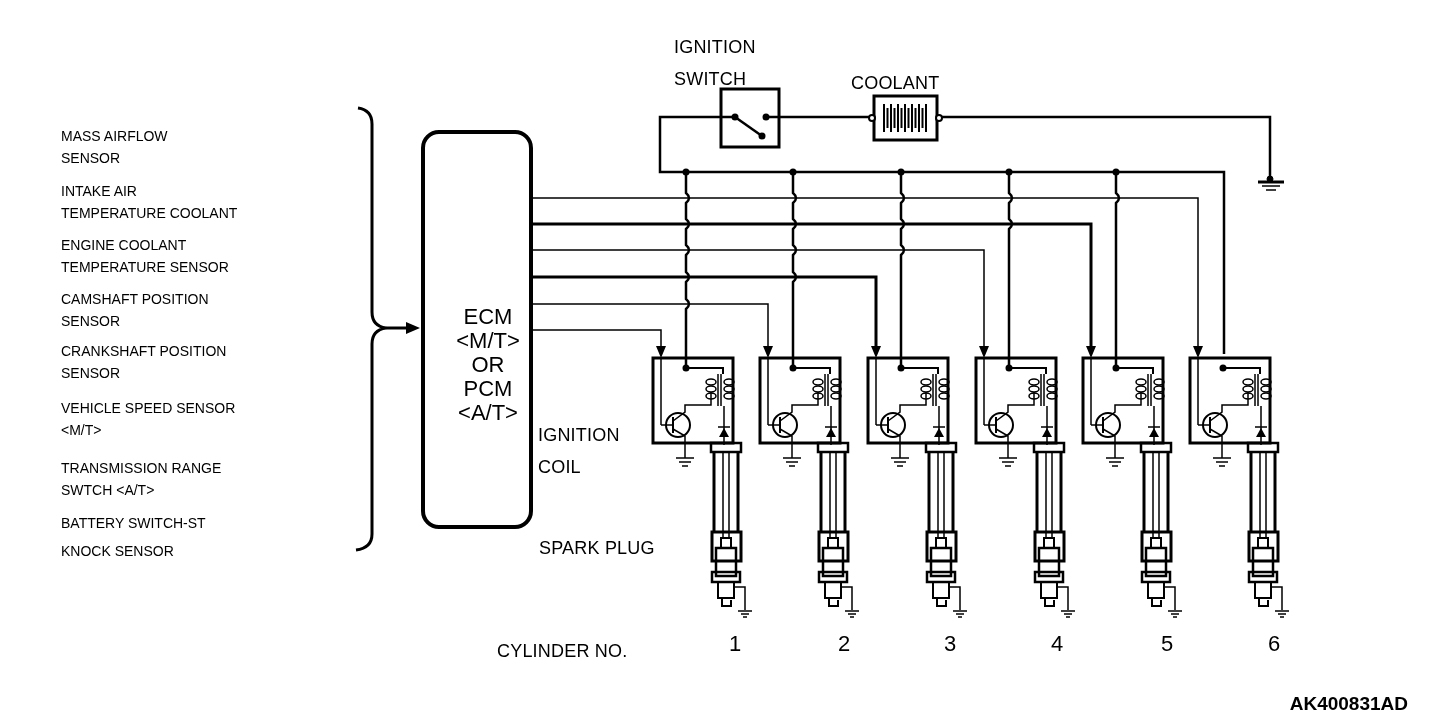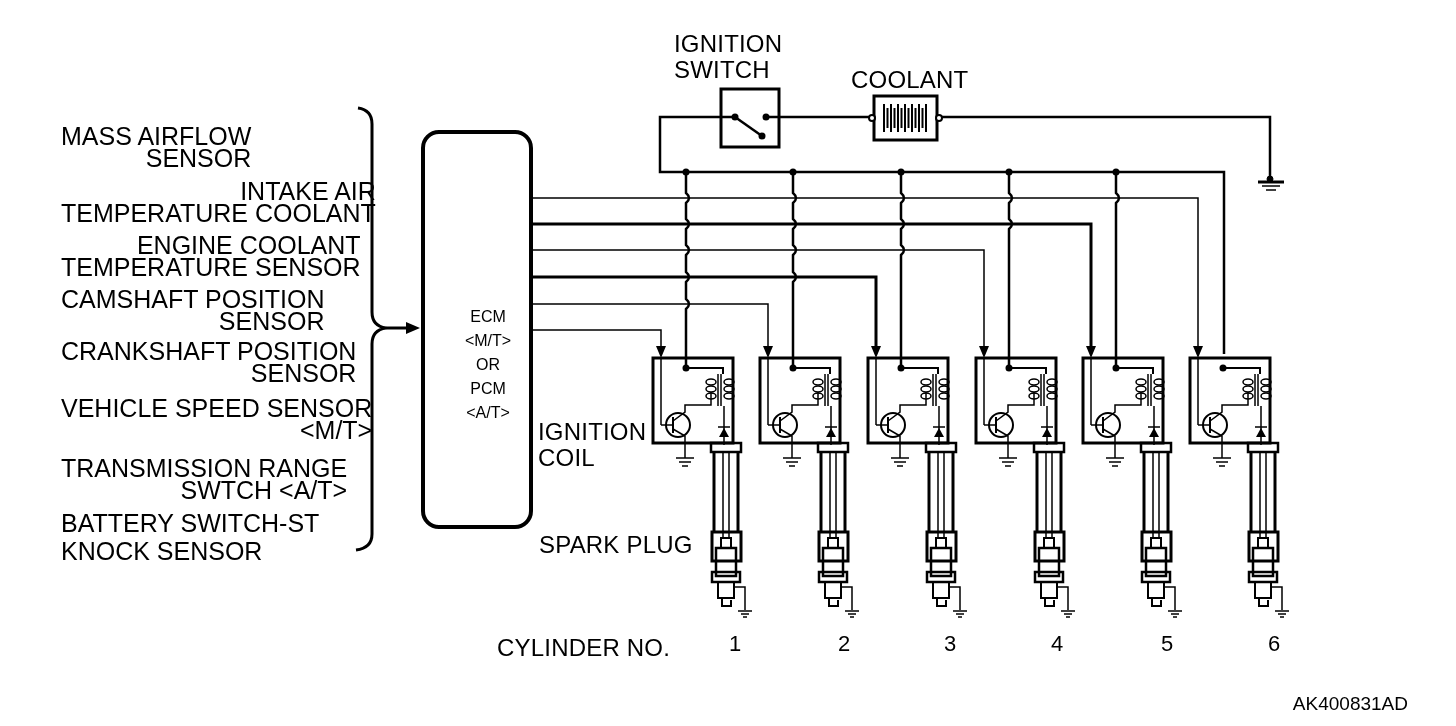--- a/index.html
+++ b/index.html
@@ -1,21 +1,21 @@
 <!DOCTYPE html>
 <html><head>
 <meta charset="utf-8">
 <style>
   html,body{margin:0;padding:0;background:#ffffff;}
   body{width:1456px;height:726px;position:relative;overflow:hidden;font-family:"Liberation Sans",sans-serif;color:#000;}
-  .lbl{position:absolute;font-size:24px;line-height:26px;letter-spacing:0.2px;white-space:nowrap;}
-  .sensor{position:absolute;left:61px;font-size:25px;line-height:22px;white-space:pre;text-align:right;}
+  .lbl{position:absolute;font-size:18px;line-height:32px;letter-spacing:0.2px;white-space:nowrap;}
+  .sensor{position:absolute;left:61px;font-size:14px;line-height:22px;white-space:pre;}
   svg{position:absolute;left:0;top:0;}
-  .ecm-text{position:absolute;left:422px;width:132px;text-align:center;font-size:16px;line-height:24px;top:305px;}
-  .ref{position:absolute;right:48px;top:693px;font-size:19px;font-weight:normal;}
+  .ecm-text{position:absolute;left:422px;width:132px;text-align:center;font-size:22px;line-height:24px;top:305px;}
+  .ref{position:absolute;right:48px;top:693px;font-size:19px;font-weight:bold;}
   .cyl{position:absolute;top:631px;font-size:22px;}
 </style>
 </head>
 <body>
 
 <svg width="1456" height="726" viewBox="0 0 1456 726" xmlns="http://www.w3.org/2000/svg">
 
   <path d="M358,108 Q372,110 372,124 L372,312 Q372,326 386,328 Q372,330 372,344 L372,534 Q372,548 356,550" fill="none" stroke="#000" stroke-width="3"></path>
   <line x1="386" y1="328" x2="410" y2="328" stroke="#000" stroke-width="3"></line>
   <polygon points="420,328 406,322 406,334" fill="#000"></polygon>

